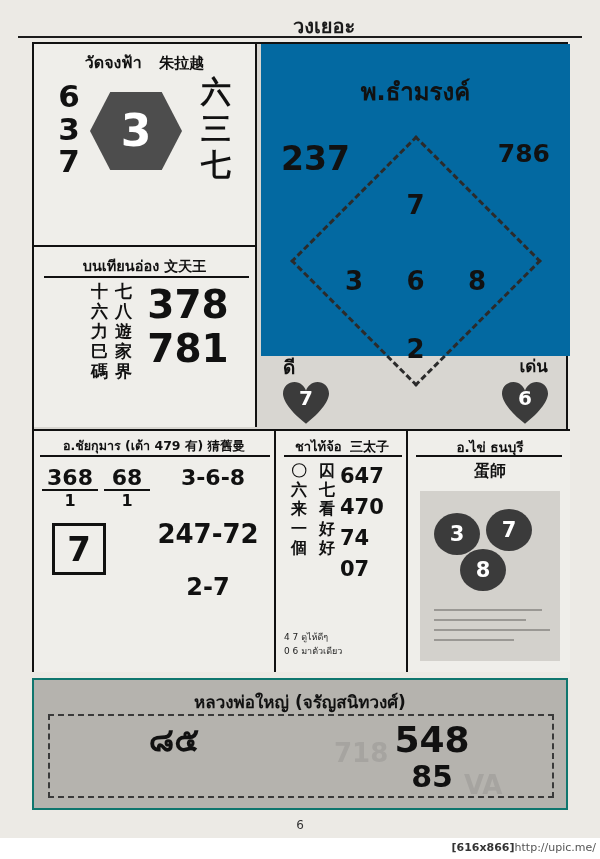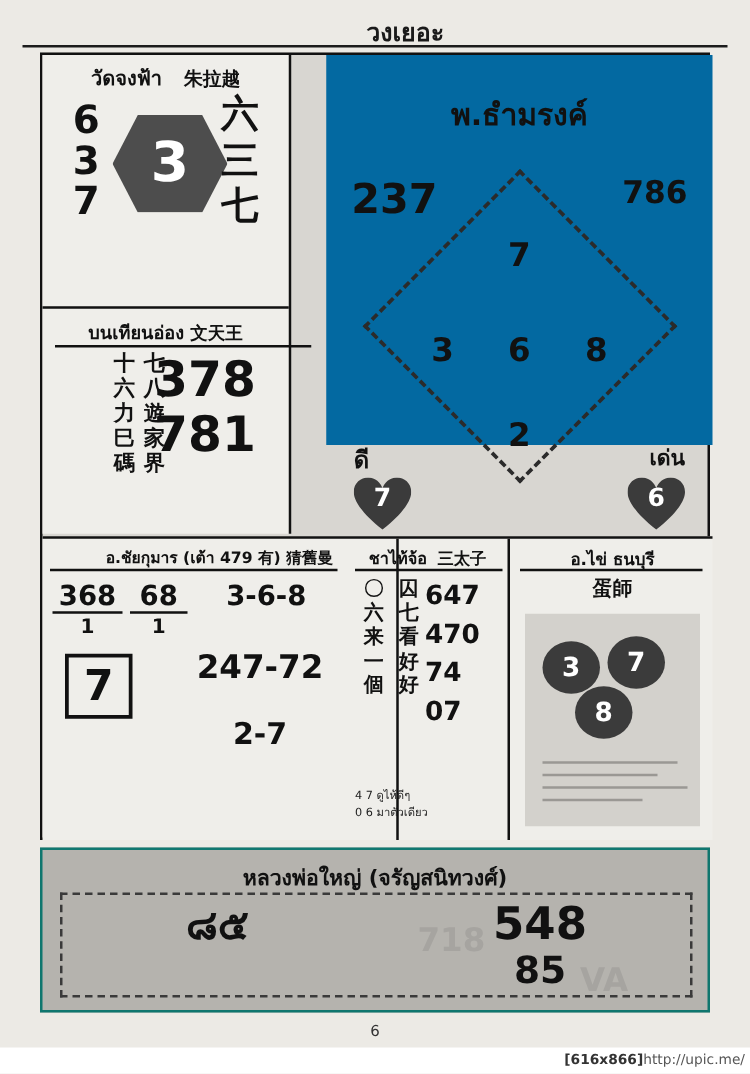--- a/index.html
+++ b/index.html
@@ -40,21 +40,21 @@
 
   
   .grid {
     position:absolute; left:32px; top:42px;
     width:536px; height:630px;
     border:2px solid #111;
     background:#d8d6d1;
   }
   
   .col-left {
-    position:absolute; left:0; top:0; width:199px; height:383px;
+    position:absolute; left:0; top:0; width:223px; height:383px;
     border-right:2px solid #111;
     background:#efeeea;
   }
   .col-right {
     position:absolute; left:227px; top:0; width:309px; height:312px;
     background:#0369a1;
   }
   .row-bottom {
     position:absolute; left:0; top:385px; width:536px; height:243px;
     border-top:2px solid #111;
@@ -131,21 +131,21 @@
   }
   .heart .hs { position:absolute; inset:0; }
   .heart .hnum {
     position:absolute; left:0; top:4px; width:46px; text-align:center;
     color:#fff; font-size:20px; font-weight:bold;
   }
   .heart-l { left:22px; top:338px; }
   .heart-r { right:22px; top:338px; }
 
   
-  .p1 { position:absolute; left:0; top:0; width:285px; height:100%; border-right:2px solid #111;}
+  .p1 { position:absolute; left:0; top:0; width:242px; height:100%; border-right:2px solid #111;}
   .p2 { position:absolute; left:244px; top:0; width:130px; height:100%; border-right:2px solid #111;}
   .p3 { position:absolute; left:376px; top:0; width:160px; height:100%;}
 
   .p1 .title { position:absolute; top:5px; left:0; width:100%; text-align:center; font-size:12.5px; font-weight:bold; color:#111;}
   .p1 .rule { position:absolute; top:24px; left:6px; width:230px; height:2px; background:#111;}
   .t368 { position:absolute; left:8px; top:34px; width:56px; text-align:center; font-size:22px; font-weight:bold; color:#111;}
   .t368u { position:absolute; left:8px; top:58px; width:56px; height:2px; background:#111;}
   .t368b { position:absolute; left:8px; top:60px; width:56px; text-align:center; font-size:16px; font-weight:bold; color:#111;}
   .t68 { position:absolute; left:70px; top:34px; width:46px; text-align:center; font-size:22px; font-weight:bold; color:#111;}
   .t68u { position:absolute; left:70px; top:58px; width:46px; height:2px; background:#111;}

